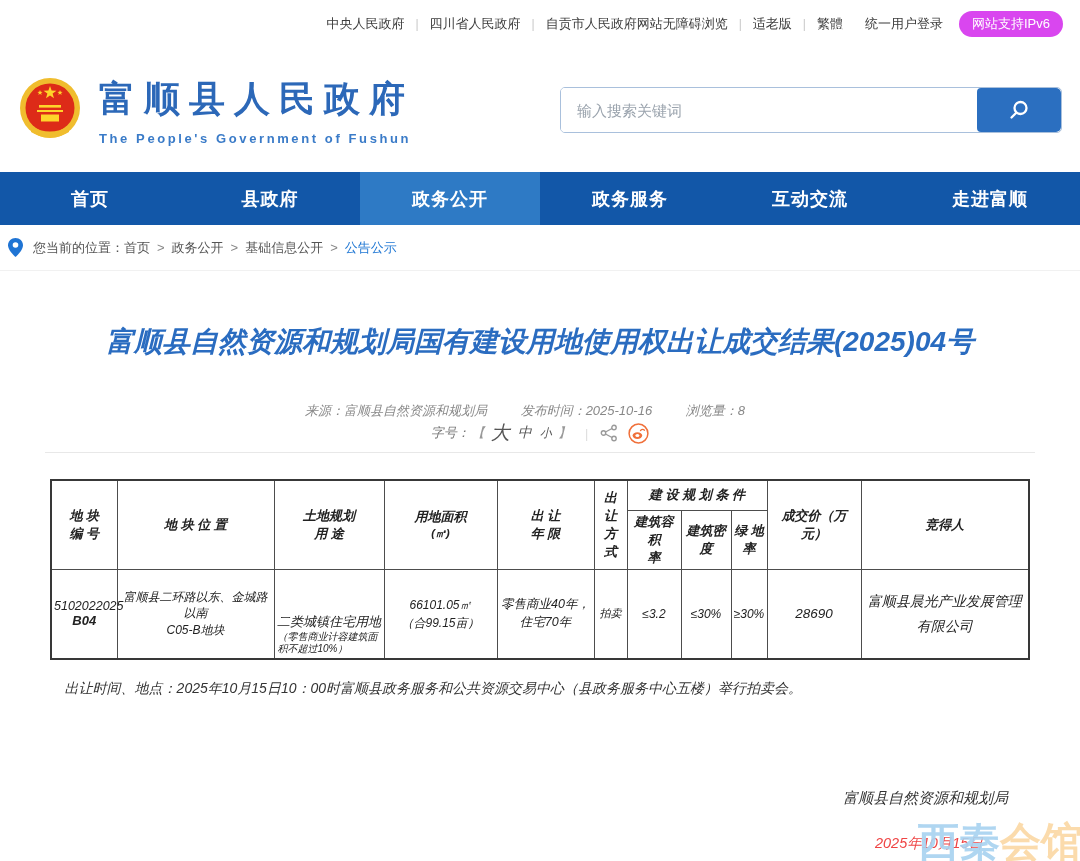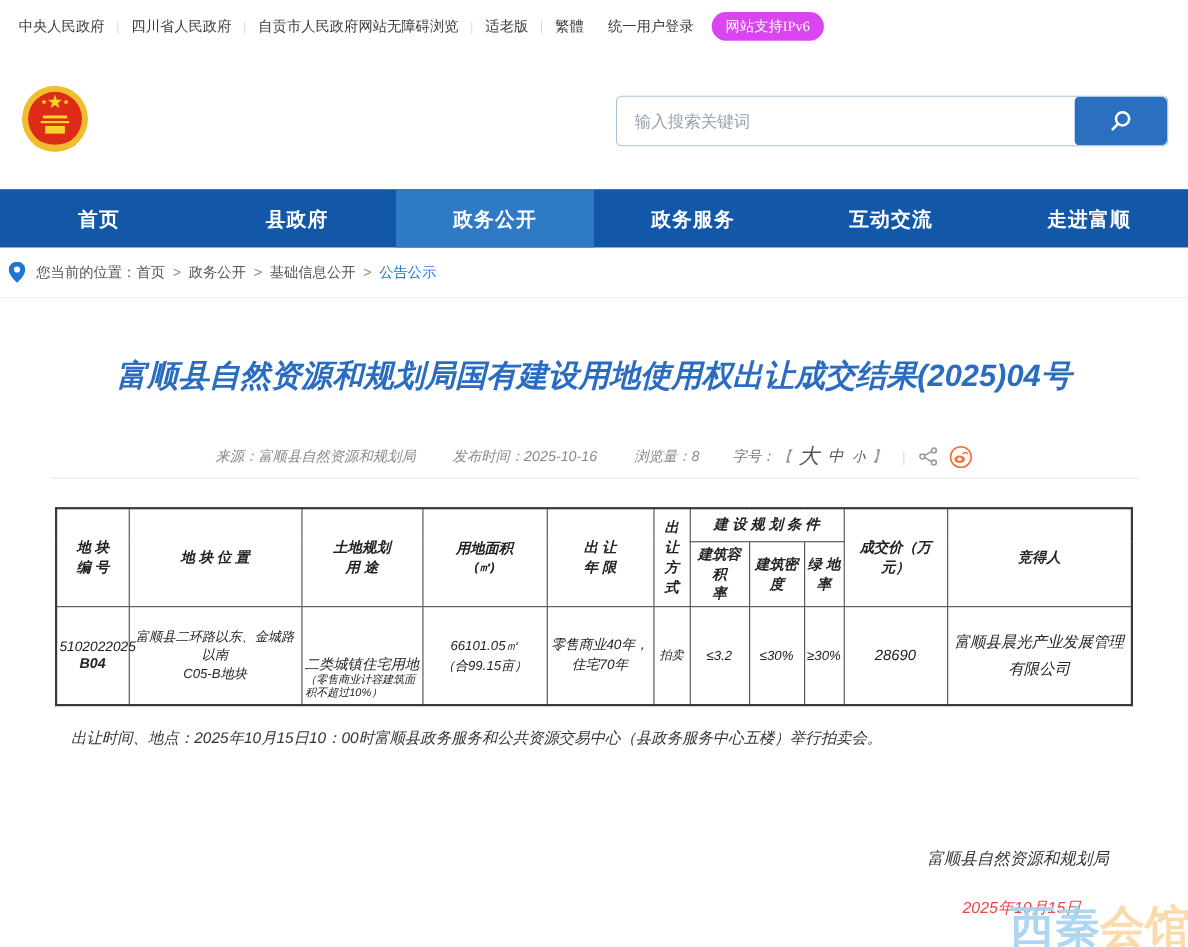--- a/index.html
+++ b/index.html
@@ -1,21 +1,21 @@
 <!DOCTYPE html>
 <html><head>
 <meta charset="utf-8">
 <style>
   * { margin: 0; padding: 0; box-sizing: border-box; }
   html, body { width: 1080px; height: 861px; background: #fff; overflow: hidden; position: relative;
     font-family: "Liberation Sans", "DejaVu Sans", sans-serif; }
 
   
-  .topbar { height: 48px; display: flex; justify-content: flex-start; align-items: center;
-    padding: 0 17px; font-size: 13px; color: #3c3c3c; background: #fff; font-family: Liberation Serif, serif; }
+  .topbar { height: 48px; display: flex; justify-content: flex-end; align-items: center;
+    padding: 0 17px; font-size: 13px; color: #3c3c3c; background: #fff; }
   .topbar a { color: #3c3c3c; text-decoration: none; cursor: pointer; }
   .tb-left, .tb-right { display: flex; align-items: center; }
   .pipe { color: #c9c9c9; margin: 0 11px; font-size: 12px; }
   .gap { margin-left: 22px; }
   .ipv6 { background: #d946ef; color: #fff; border-radius: 14px; padding: 4px 13px; font-size: 13px;
     margin-left: 16px; cursor: pointer; }
 
   
   .header { height: 124px; display: flex; align-items: center; justify-content: space-between;
     padding: 0 18px; background: #fff; }
@@ -42,22 +42,22 @@
     color: #555; border-bottom: 1px solid #f1f1f1; }
   .breadcrumb .pin { margin-right: 10px; display: inline-flex; }
   .crumb { color: #555; text-decoration: none; cursor: pointer; }
   .crumb.current { color: #2178d4; }
   .crumb-sep { margin: 0 7px; color: #888; }
 
   
   .article { padding: 0 45px; position: relative; font-style: italic; }
   .art-title { margin: 48px auto 0; max-width: 1000px; text-align: center; font-size: 28px;
     line-height: 45px; color: #2a6cc0; font-weight: bold; }
-  .meta { margin-top: 38px; display: flex; justify-content: center; align-items: center;
-    font-size: 13px; color: #888; padding-bottom: 6px; border-bottom: 1px solid #e8e8e8; }
+  .meta { margin-top: 38px; display: flex; justify-content: space-between; align-items: center;
+    font-size: 13px; color: #888; padding-bottom: 6px; border-bottom: 1px solid #e8e8e8; flex-direction: column; }
   .meta-left span.item { margin-right: 30px; }
   .meta-right { display: flex; align-items: center; color: #777; }
   .fz-bracket { color: #999; margin: 0 2px; }
   .fz { cursor: pointer; color: #555; margin: 0 4px; }
   .fz-large { font-size: 19px; }
   .fz-medium { font-size: 14px; }
   .fz-small { font-size: 12px; }
   .meta-divider { color: #ddd; margin: 0 12px; }
   .share-ic, .weibo-ic { cursor: pointer; display: inline-flex; }
   .weibo-ic { margin-left: 10px; }
@@ -124,20 +124,24 @@
       <ellipse cx="32" cy="31" rx="30" ry="30" fill="#f0bd2e"></ellipse>
       <ellipse cx="32" cy="31" rx="24.5" ry="24.5" fill="#dd2b18"></ellipse>
       <polygon points="32,9 33.6,13.6 38.5,13.7 34.6,16.6 36,21.3 32,18.5 28,21.3 29.4,16.6 25.5,13.7 30.4,13.6" fill="#ffd42a"></polygon>
       <polygon points="22,13 22.7,14.8 24.6,14.9 23.1,16 23.6,17.9 22,16.8 20.4,17.9 20.9,16 19.4,14.9 21.3,14.8" fill="#ffd42a"></polygon>
       <polygon points="42,13 42.7,14.8 44.6,14.9 43.1,16 43.6,17.9 42,16.8 40.4,17.9 40.9,16 39.4,14.9 41.3,14.8" fill="#ffd42a"></polygon>
       <rect x="21" y="28" width="22" height="2.6" fill="#ffd42a"></rect>
       <rect x="19" y="33" width="26" height="2" fill="#ffd42a"></rect>
       <rect x="23" y="37.5" width="18" height="7" fill="#ffd42a"></rect>
       <path d="M13 49 Q32 60 51 49 L51 55 Q32 66 13 55 Z" fill="#f0bd2e"></path>
     </svg>
+    <div class="logo-text">
+      <div class="site-cn">富顺县人民政府</div>
+      <div class="site-en">The People's Government of Fushun</div>
+    </div>
   </div>
   <div class="search-box">
     <input type="text" placeholder="输入搜索关键词" style="">
     <button class="search-btn">
       <svg width="22" height="22" viewBox="0 0 22 22">
         <circle cx="12.5" cy="9" r="6" fill="none" stroke="#ffffff" stroke-width="2.3"></circle>
         <line x1="8" y1="14" x2="3.5" y2="18.5" stroke="#ffffff" stroke-width="2.3" stroke-linecap="round"></line>
       </svg>
     </button>
   </div>

